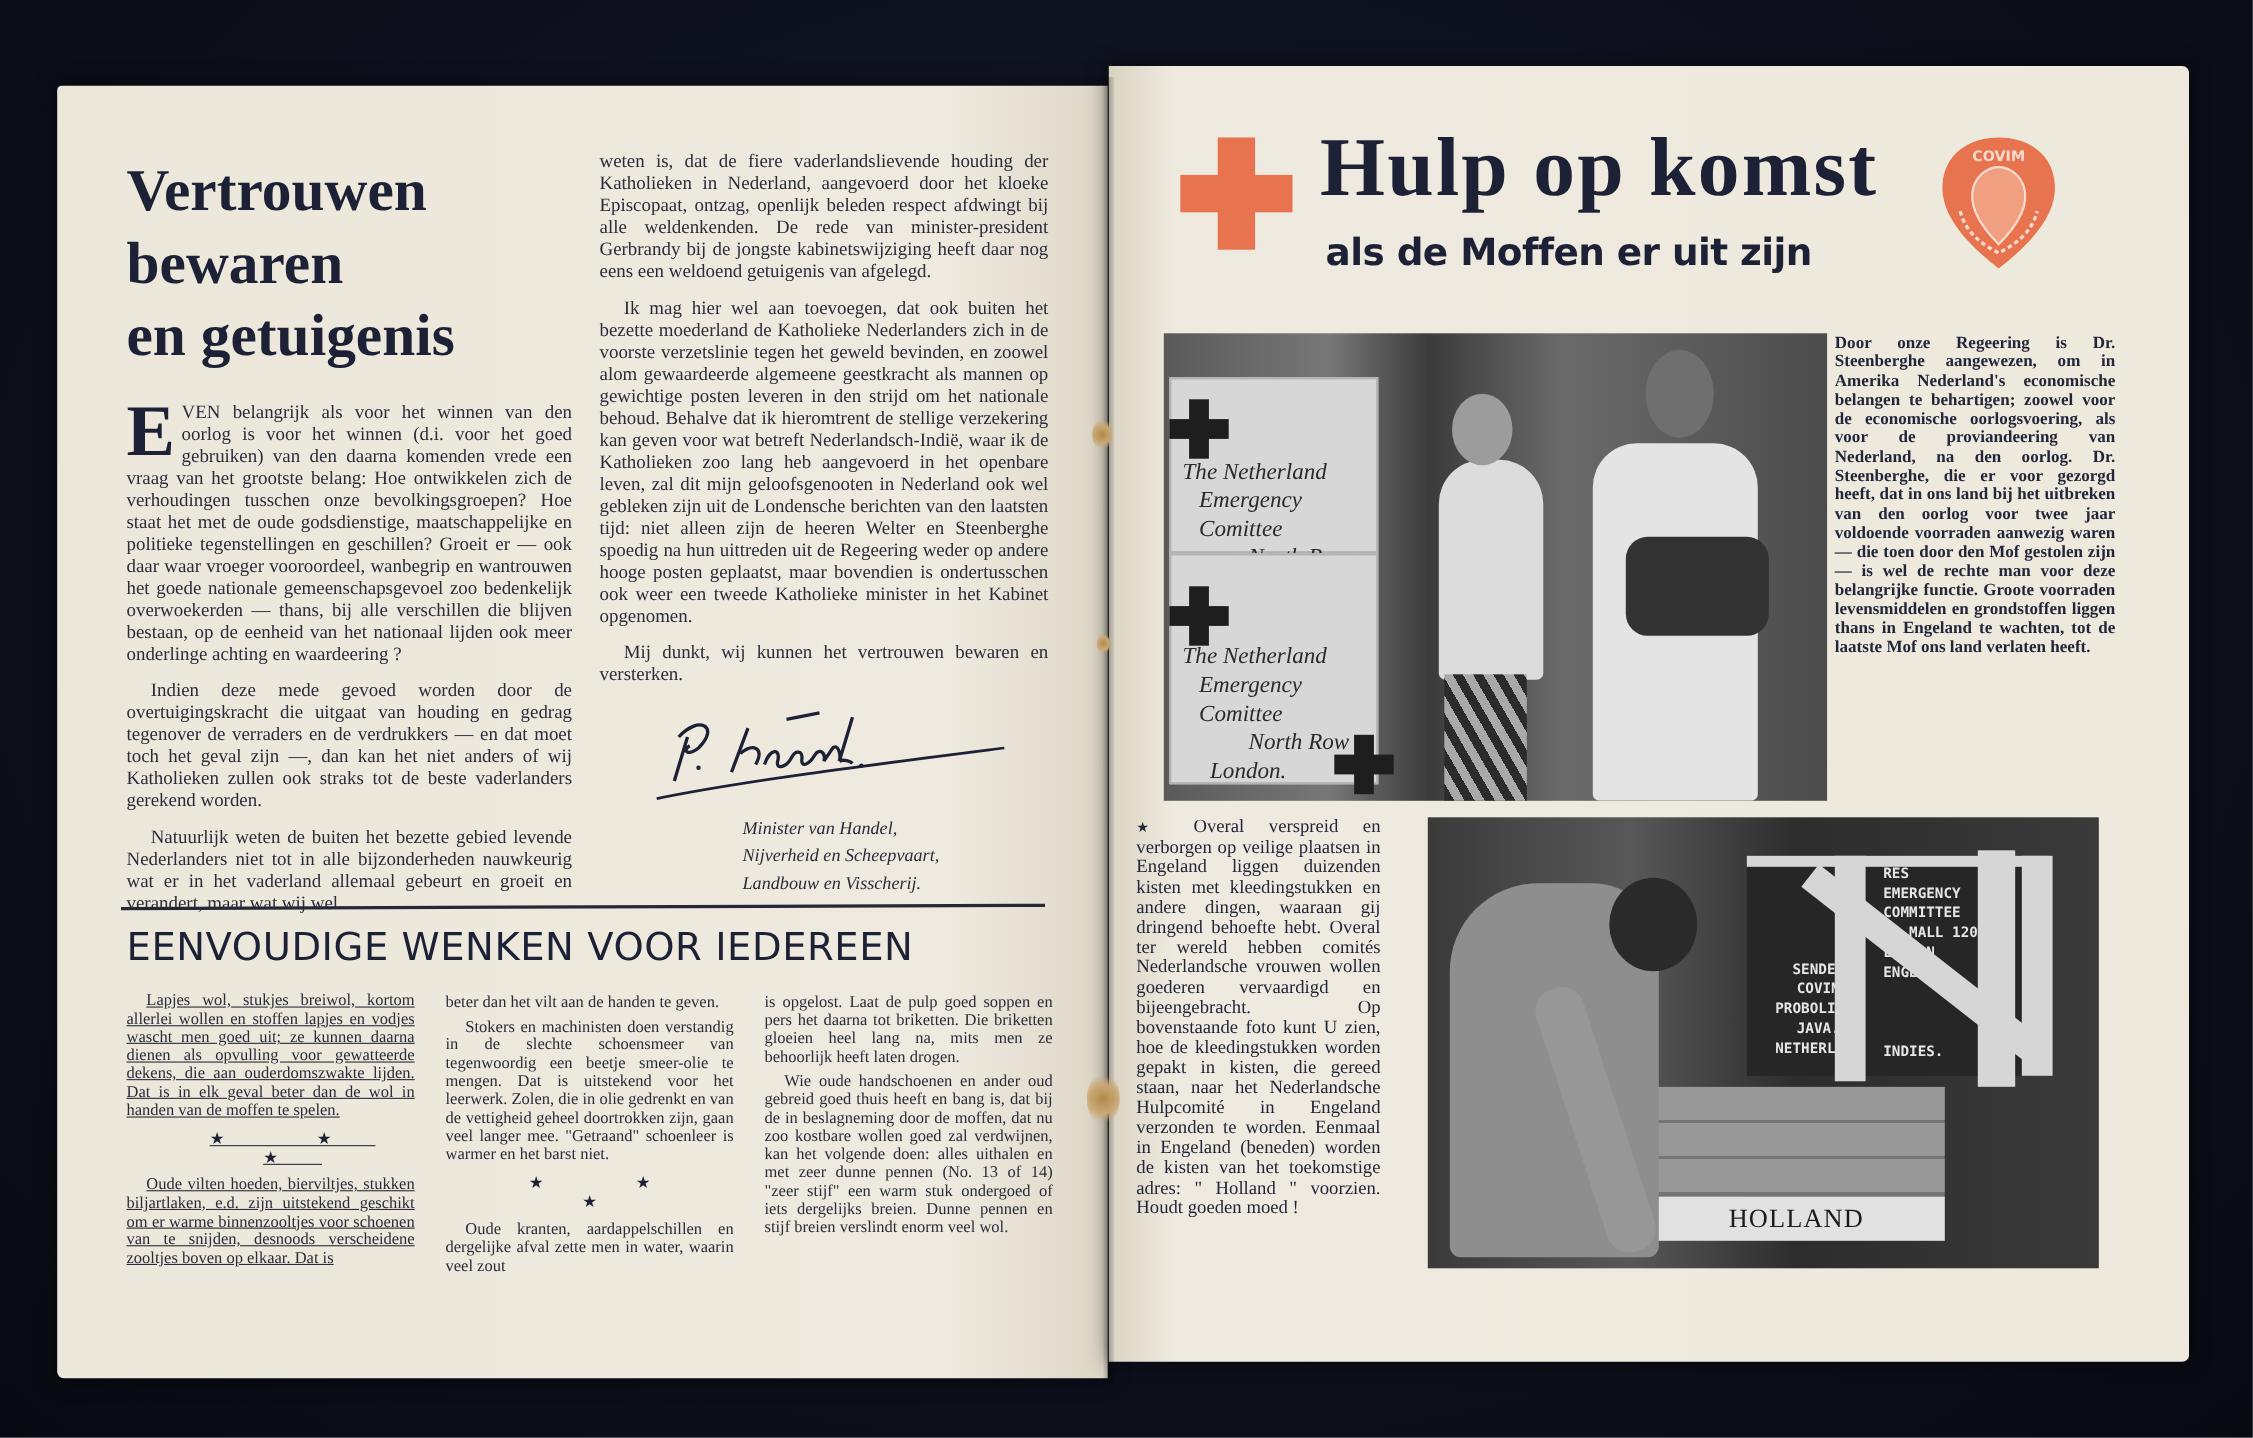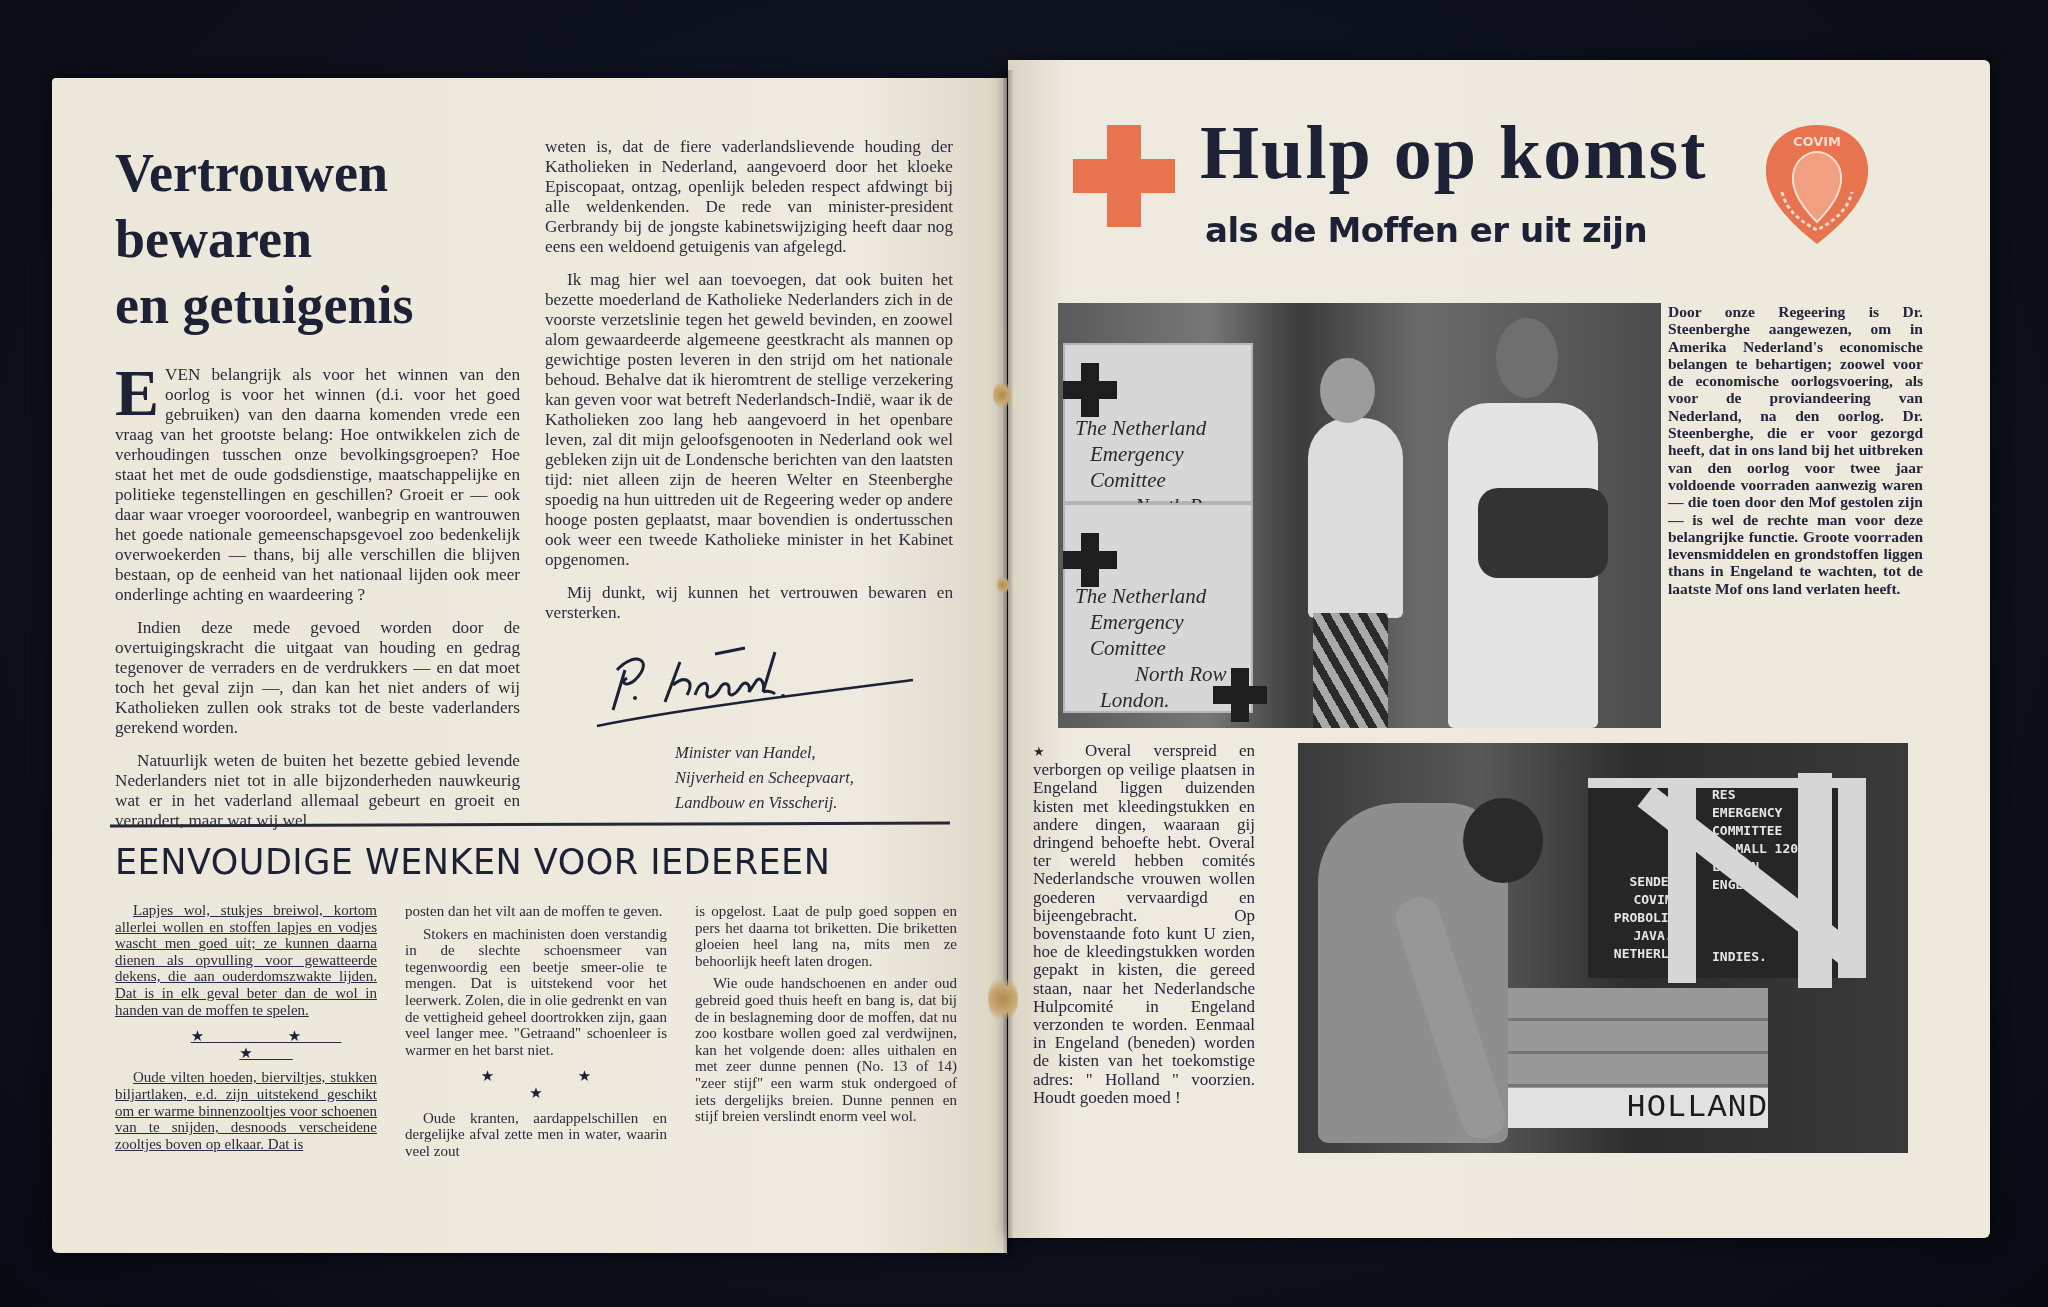--- a/index.html
+++ b/index.html
@@ -113,21 +113,21 @@
     position:absolute; left:290px; top:35px; width:270px; height:200px; background:#262626;
     color:#e6e6e0; font-family:"DejaVu Sans Mono", monospace; font-weight:bold; font-size:13px; line-height:18px;
   }
   .board .sender { position:absolute; left:10px; top:95px; text-align:center; width:110px; }
   .board .addr { position:absolute; left:124px; top:8px; text-align:left; width:135px; }
   .slat { position:absolute; background:#d8d6cd; }
   .box-lower { position:absolute; left:200px; top:245px; width:270px; height:100px;
     background: repeating-linear-gradient(180deg, #9a9890 0 30px, #77756e 30px 33px); }
   .holland-label {
     position:absolute; left:200px; top:345px; width:270px; height:40px; background:#e2e1da;
-    font-family:Liberation Mono, monospace; font-size:32px; line-height:40px; text-align:right; color:#1a1a22; letter-spacing:1px;
+    font-family:Liberation Serif, serif; font-size:24px; line-height:40px; text-align:center; color:#1a1a22; letter-spacing:1px;
   }
   .man { position:absolute; left:20px; top:60px; width:190px; height:340px; background:#8e8e8a; border-radius:80px 60px 10px 10px; }
   .man-head { position:absolute; left:165px; top:55px; width:80px; height:85px; border-radius:50%; background:#2a2a2a; }
   .man-arm { position:absolute; left:130px; top:150px; width:45px; height:250px; background:#979792; transform: rotate(-18deg); border-radius:20px; }
 
   .col-r1 {
     position:absolute; left:1668px; top:303px; width:255px;
     font-family:"Liberation Serif", serif; font-weight:bold; font-size:15.5px; line-height:17.3px;
     text-align:justify; color:#23263a;
   }
@@ -186,21 +186,21 @@
 
 <h2 class="tips-heading">EENVOUDIGE WENKEN VOOR IEDEREEN</h2>
 
 <div class="tips-col tc1">
   <p>Lapjes wol, stukjes breiwol, kortom allerlei wollen en stoffen lapjes en vodjes wascht men goed uit; ze kunnen daarna dienen als opvulling voor gewatteerde dekens, die aan ouderdomszwakte lijden. Dat is in elk geval beter dan de wol in handen van de moffen te spelen.</p>
   <div class="stars">★ ★ ★</div>
   <p>Oude vilten hoeden, bierviltjes, stukken biljartlaken, e.d. zijn uitstekend geschikt om er warme binnenzooltjes voor schoenen van te snijden, desnoods verscheidene zooltjes boven op elkaar. Dat is</p>
 </div>
 
 <div class="tips-col tc2">
-  <p class="cont">posten dan het vilt aan de moffen te geven.</p>
+  <p class="cont">beter dan het vilt aan de handen te geven.</p>
   <p>Stokers en machinisten doen verstandig in de slechte schoensmeer van tegenwoordig een beetje smeer-olie te mengen. Dat is uitstekend voor het leerwerk. Zolen, die in olie gedrenkt en van de vettigheid geheel doortrokken zijn, gaan veel langer mee. "Getraand" schoenleer is warmer en het barst niet.</p>
   <div class="stars">★ ★ ★</div>
   <p>Oude kranten, aardappelschillen en dergelijke afval zette men in water, waarin veel zout</p>
 </div>
 
 <div class="tips-col tc3">
   <p class="cont">is opgelost. Laat de pulp goed soppen en pers het daarna tot briketten. Die briketten gloeien heel lang na, mits men ze behoorlijk heeft laten drogen.</p>
   <p>Wie oude handschoenen en ander oud gebreid goed thuis heeft en bang is, dat bij de in beslagneming door de moffen, dat nu zoo kostbare wollen goed zal verdwijnen, kan het volgende doen: alles uithalen en met zeer dunne pennen (No. 13 of 14) "zeer stijf" een warm stuk ondergoed of iets dergelijks breien. Dunne pennen en stijf breien verslindt enorm veel wol.</p>
 </div>
 

